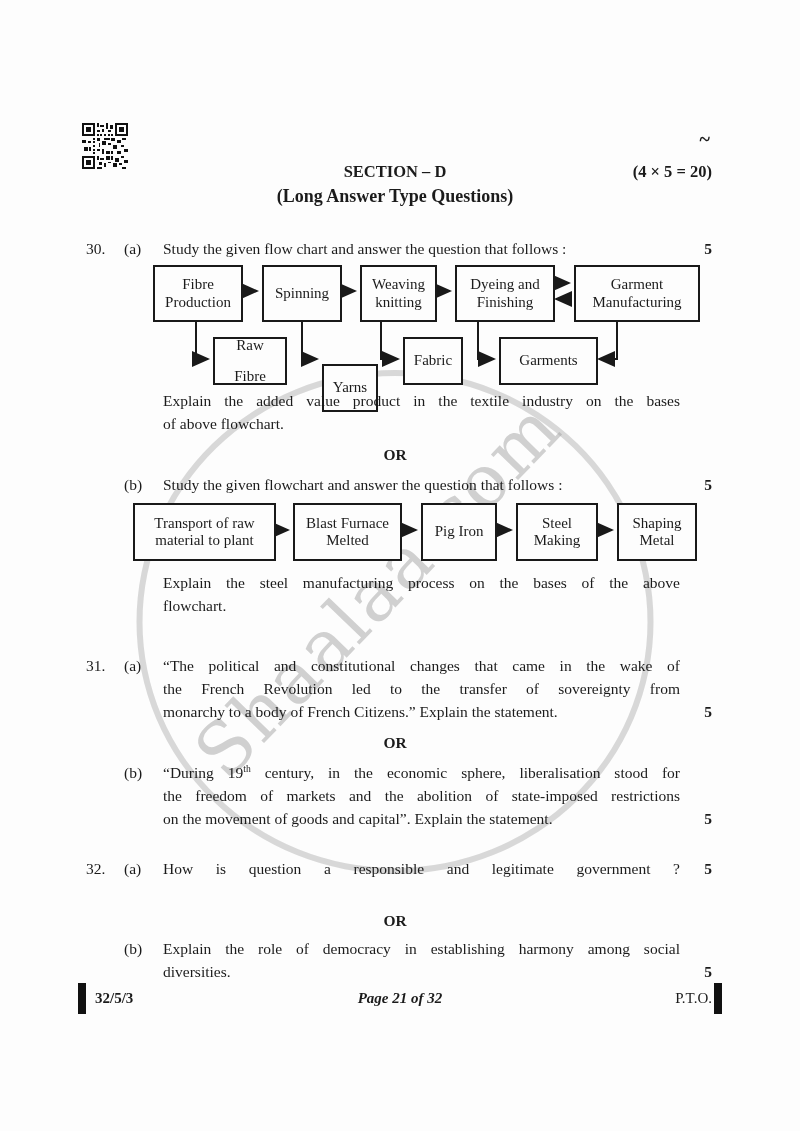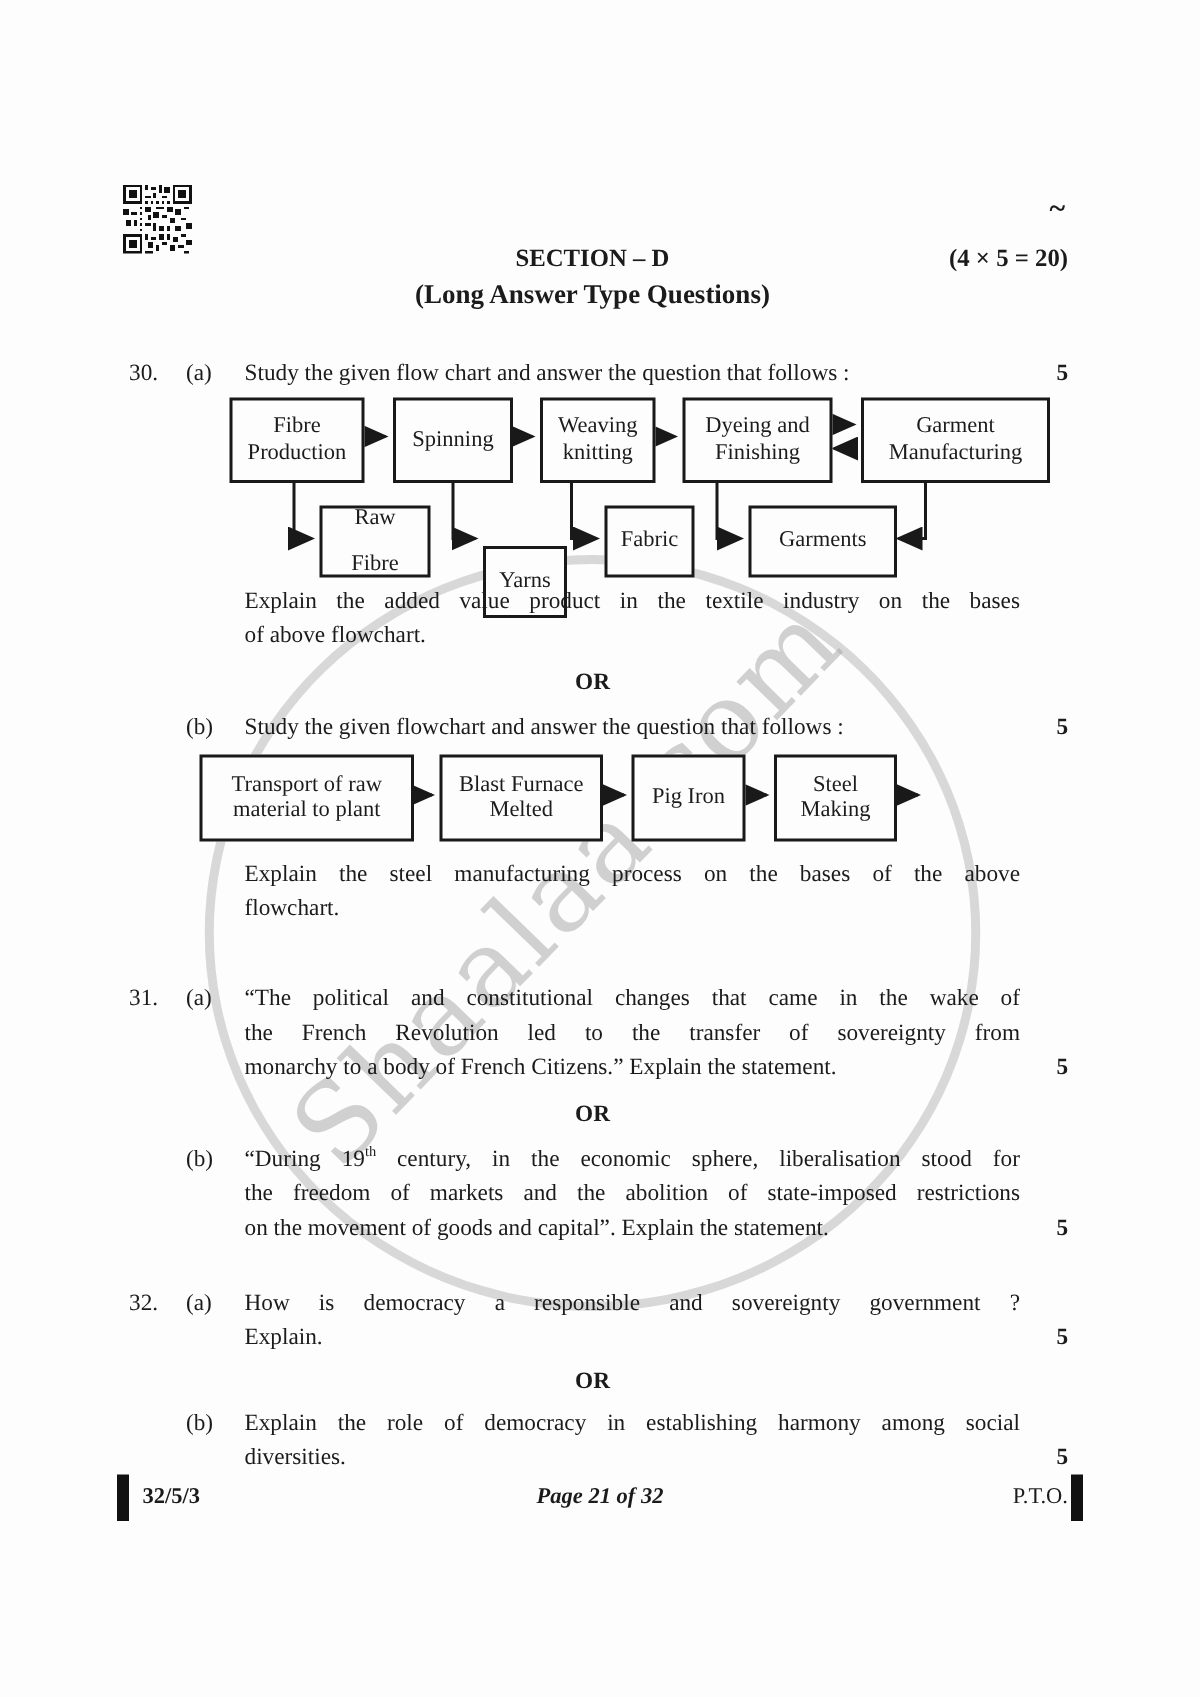--- a/index.html
+++ b/index.html
@@ -243,20 +243,24 @@
       <span>Transport of raw</span>
       <span>material to plant</span>
     </div>
     <div class="fc-box" style="left:343px; top:3px; width:72px; height:54px;">
       <span>Pig Iron</span>
     </div>
     <div class="fc-box" style="left:438px; top:3px; width:78px; height:54px;">
       <span>Steel</span>
       <span>Making</span>
     </div>
+    <div class="fc-box" style="left:539px; top:3px; width:76px; height:54px;">
+      <span>Shaping</span>
+      <span>Metal</span>
+    </div>
   </div>
 
   <div class="abs" style="left:163px; top:571px; width:517px;">
     <div class="line just">Explain the steel manufacturing process on the bases of the above</div>
     <div class="line">flowchart.</div>
   </div>
 
   <div class="hrow" style="top:654px;">
     <span class="qnum">31.</span>
     <span class="qletter">(a)</span>
@@ -277,22 +281,21 @@
       <div class="line just">the freedom of markets and the abolition of state-imposed restrictions</div>
       <div class="line">on the movement of goods and capital”. Explain the statement.</div>
     </div>
     <span class="marks bottom">5</span>
   </div>
 
   <div class="hrow" style="top:857px;">
     <span class="qnum">32.</span>
     <span class="qletter">(a)</span>
     <div class="qtext">
-      <div class="line just">How is democracy a responsible and sovereignty government ?</div>
-      <div class="line">Explain.</div>
+      <div class="line just">How is question a responsible and legitimate government ?</div>
     </div>
     <span class="marks bottom">5</span>
   </div>
 
   <div class="orline" style="top:909px;">OR</div>
 
   <div class="hrow" style="top:937px;">
     <span class="qletter">(b)</span>
     <div class="qtext">
       <div class="line just">Explain the role of democracy in establishing harmony among social</div>

